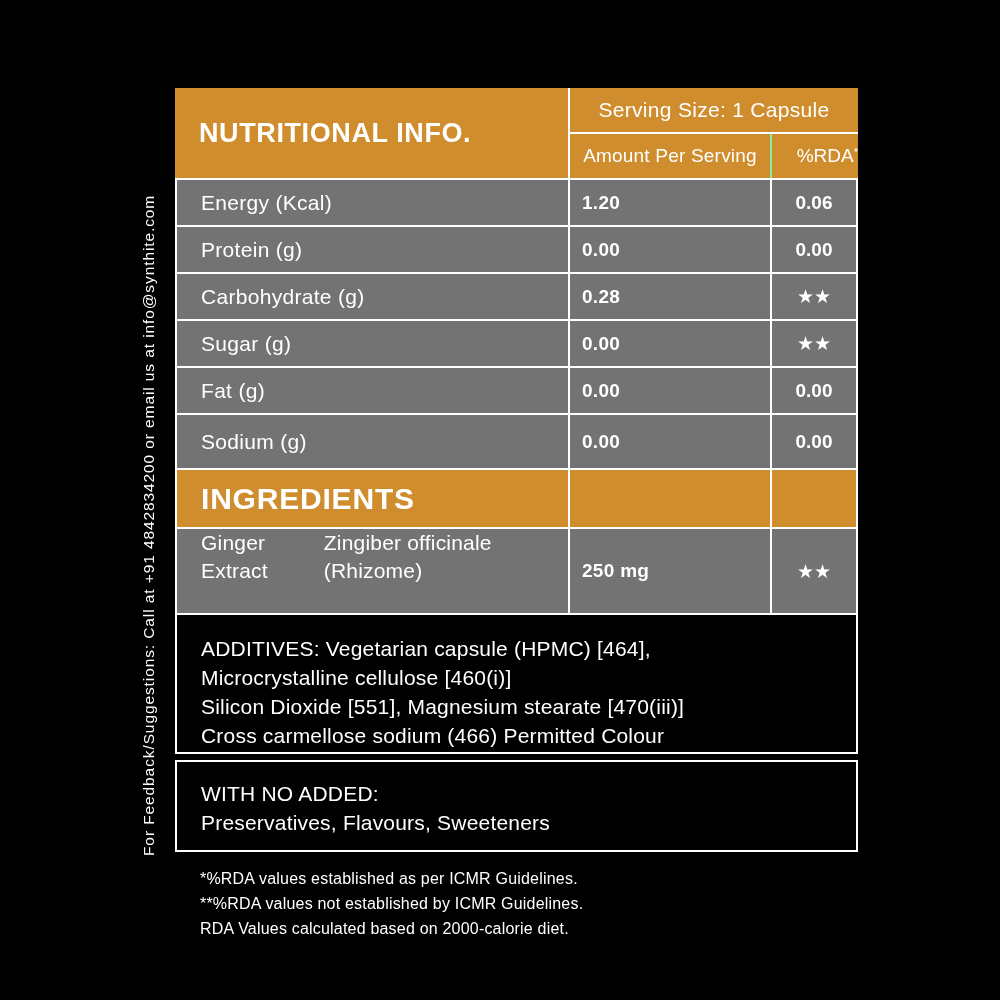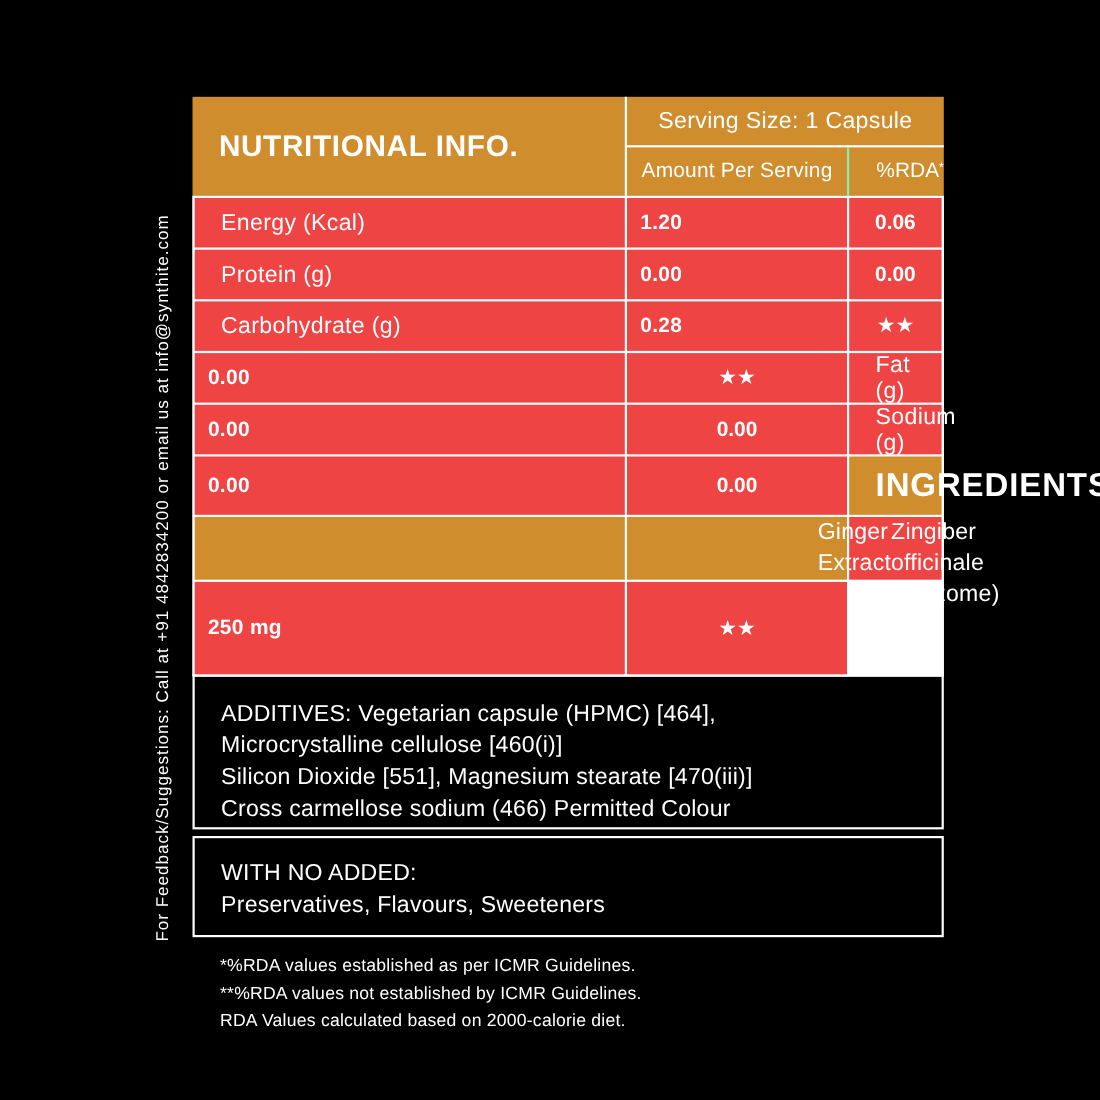--- a/index.html
+++ b/index.html
@@ -60,21 +60,21 @@
   
   .nutri-grid {
     display: grid;
     grid-template-columns: 391px 200px 84px;
     grid-template-rows: 45px 45px 45px 45px 45px 53px 57px 84px;
     gap: 2px;
     background: #fff;
     border: 2px solid #fff;
     width: 683px;
   }
-  .cell { background: #ef4444; display: flex; align-items: center; }
+  .cell { background: #737373; display: flex; align-items: center; }
   .cell-label { padding-left: 24px; font-size: 21px; letter-spacing: 0.3px; }
   .cell-amount { padding-left: 12px; font-size: 19px; font-weight: 700; letter-spacing: 0.3px; }
   .cell-rda { justify-content: center; font-size: 19px; font-weight: 700; }
   .band-cell { background: var(--accent); }
   .ingredients-title { font-size: 30px; font-weight: 700; letter-spacing: 0.8px; padding-left: 24px; }
   .cell-ing-name { align-items: flex-start; justify-content: center; padding-left: 24px; font-size: 21px; line-height: 28px; letter-spacing: 0.2px; }
 
   
   .box {
     border: 2px solid #fff;
@@ -120,20 +120,21 @@
     <div class="cell cell-rda">0.06</div>
 
     <div class="cell cell-label">Protein (g)</div>
     <div class="cell cell-amount">0.00</div>
     <div class="cell cell-rda">0.00</div>
 
     <div class="cell cell-label">Carbohydrate (g)</div>
     <div class="cell cell-amount">0.28</div>
     <div class="cell cell-rda">★★</div>
 
+    <div class="cell cell-label">Sugar (g)</div>
     <div class="cell cell-amount">0.00</div>
     <div class="cell cell-rda">★★</div>
 
     <div class="cell cell-label">Fat (g)</div>
     <div class="cell cell-amount">0.00</div>
     <div class="cell cell-rda">0.00</div>
 
     <div class="cell cell-label">Sodium (g)</div>
     <div class="cell cell-amount">0.00</div>
     <div class="cell cell-rda">0.00</div>

